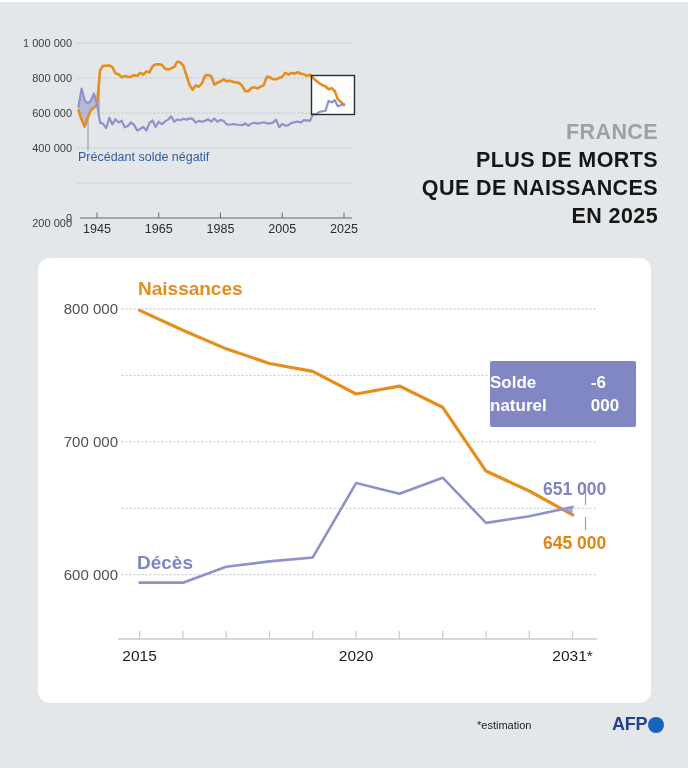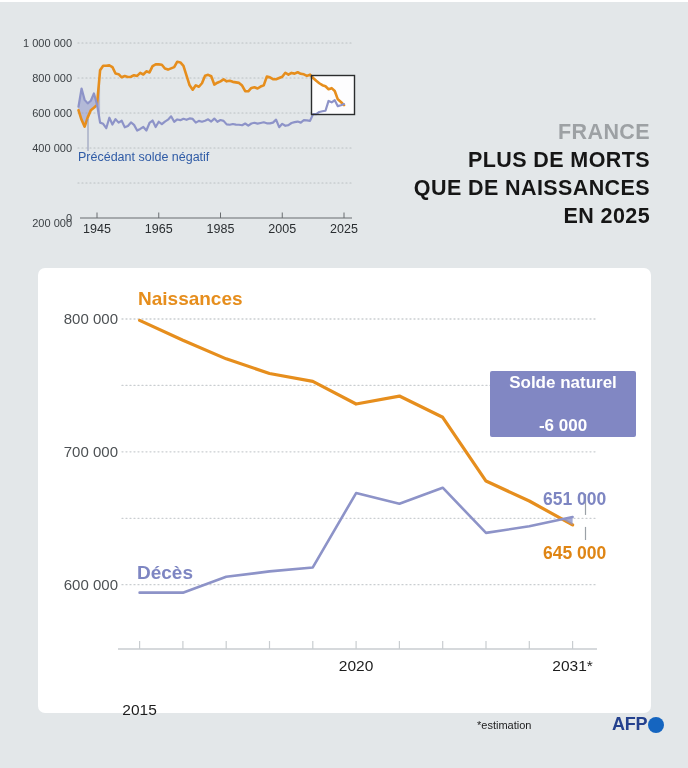--- a/index.html
+++ b/index.html
@@ -6,31 +6,31 @@
   body{width:688px;height:768px;background:#e3e7e9;font-family:"Liberation Sans",sans-serif;position:relative;overflow:hidden;}
   #stage{position:absolute;inset:0;background:#e3e7e9;}
   #top-border{position:absolute;left:0;top:0;width:688px;height:2px;background:#ffffff;}
   
   #overview-wrap{position:absolute;left:0;top:0;width:380px;height:250px;}
   #overview-svg{position:absolute;left:0;top:0;}
   .ov-ylabel{position:absolute;width:70px;text-align:right;font-size:11px;color:#3c4145;line-height:14px;}
   .ov-xlabel{position:absolute;width:44px;text-align:center;font-size:12.5px;color:#2a2e31;}
   #ww2-note{position:absolute;left:78px;top:150px;font-size:12.5px;line-height:15px;color:#2f5ba6;font-weight:500;}
   
-  #headline{position:absolute;right:38px;top:118px;text-align:right;font-weight:800;font-size:21.5px;line-height:28px;letter-spacing:.4px;}
+  #headline{position:absolute;right:30px;top:118px;text-align:right;font-weight:800;font-size:21.5px;line-height:28px;letter-spacing:.4px;}
   #headline .kicker{color:#9da1a4;}
   #headline .main{color:#161616;}
   
-  #card{position:absolute;left:38px;top:268px;width:613px;height:445px;background:#ffffff;border-radius:7px;}
+  #card{position:absolute;left:38px;top:258px;width:613px;height:445px;background:#ffffff;border-radius:12px;}
   #detail-svg{position:absolute;left:0;top:0;}
   .dt-ylabel{position:absolute;width:70px;text-align:right;font-size:15px;color:#4d5154;line-height:18px;}
   .dt-xlabel{position:absolute;width:60px;text-align:center;font-size:15.5px;color:#1d1d1d;}
   #births-label{position:absolute;left:100px;top:20px;font-size:19px;font-weight:bold;color:#e68e1d;}
   #deaths-label{position:absolute;left:99px;top:294px;font-size:19px;font-weight:bold;color:#7e86c2;}
-  #solde-box{position:absolute;left:452px;top:103px;width:146px;height:66px;background:#8187c3;border-radius:2px;display:flex;flex-direction:column;align-items:center;justify-content:space-between;color:#ffffff;font-weight:bold;font-size:17px;line-height:23px;}
+  #solde-box{position:absolute;left:452px;top:103px;width:146px;height:66px;background:#8187c3;border-radius:2px;display:flex;flex-direction:row;align-items:center;justify-content:flex-end;color:#ffffff;font-weight:bold;font-size:17px;line-height:23px;}
   #deaths-final{position:absolute;left:505px;top:205px;font-size:17.5px;font-weight:bold;color:#7e86c2;margin-top:16px;}
   #births-final{position:absolute;left:505px;top:275px;font-size:17.5px;font-weight:bold;color:#df8514;}
   
   #source-line{position:absolute;left:38px;top:719px;font-size:11px;color:#1c1c1c;}
   #estimation-note{position:absolute;left:477px;top:719px;font-size:11px;color:#1c1c1c;}
   #afp-logo{position:absolute;left:612px;top:714px;display:flex;align-items:center;}
   #afp-logo .afp-text{font-size:18px;font-weight:800;color:#24418e;letter-spacing:-.3px;}
   #afp-logo .afp-circle{width:16px;height:16px;border-radius:50%;background:#1565c0;margin-left:1px;}
 </style>
 </head>
@@ -111,21 +111,21 @@
     <div id="deaths-label">Décès</div>
     <div id="solde-box">
       <span>Solde naturel</span>
       <span>-6 000</span>
     </div>
     <div id="deaths-final">651 000</div>
     <div id="births-final">645 000</div>
   <div class="dt-ylabel" style="left: 10px; top: 307.7px;">600 000</div>
       <div class="dt-ylabel" style="left: 10px; top: 174.85px;">700 000</div>
       <div class="dt-ylabel" style="left: 10px; top: 42px;">800 000</div>
-      <div class="dt-xlabel" style="left: 71.6px; top: 389px; margin-top: 44px;">2015</div>
+      <div class="dt-xlabel" style="left: 71.6px; top: 389px;">2015</div>
       <div class="dt-xlabel" style="left: 288.1px; top: 389px;">2020</div>
       <div class="dt-xlabel" style="left: 504.6px; top: 389px;">2031*</div>
     </div>
 
   <div id="estimation-note">*estimation</div>
   <div id="afp-logo">
     <span class="afp-text">AFP</span>
     <span class="afp-circle"></span>
   </div>
 </div>

